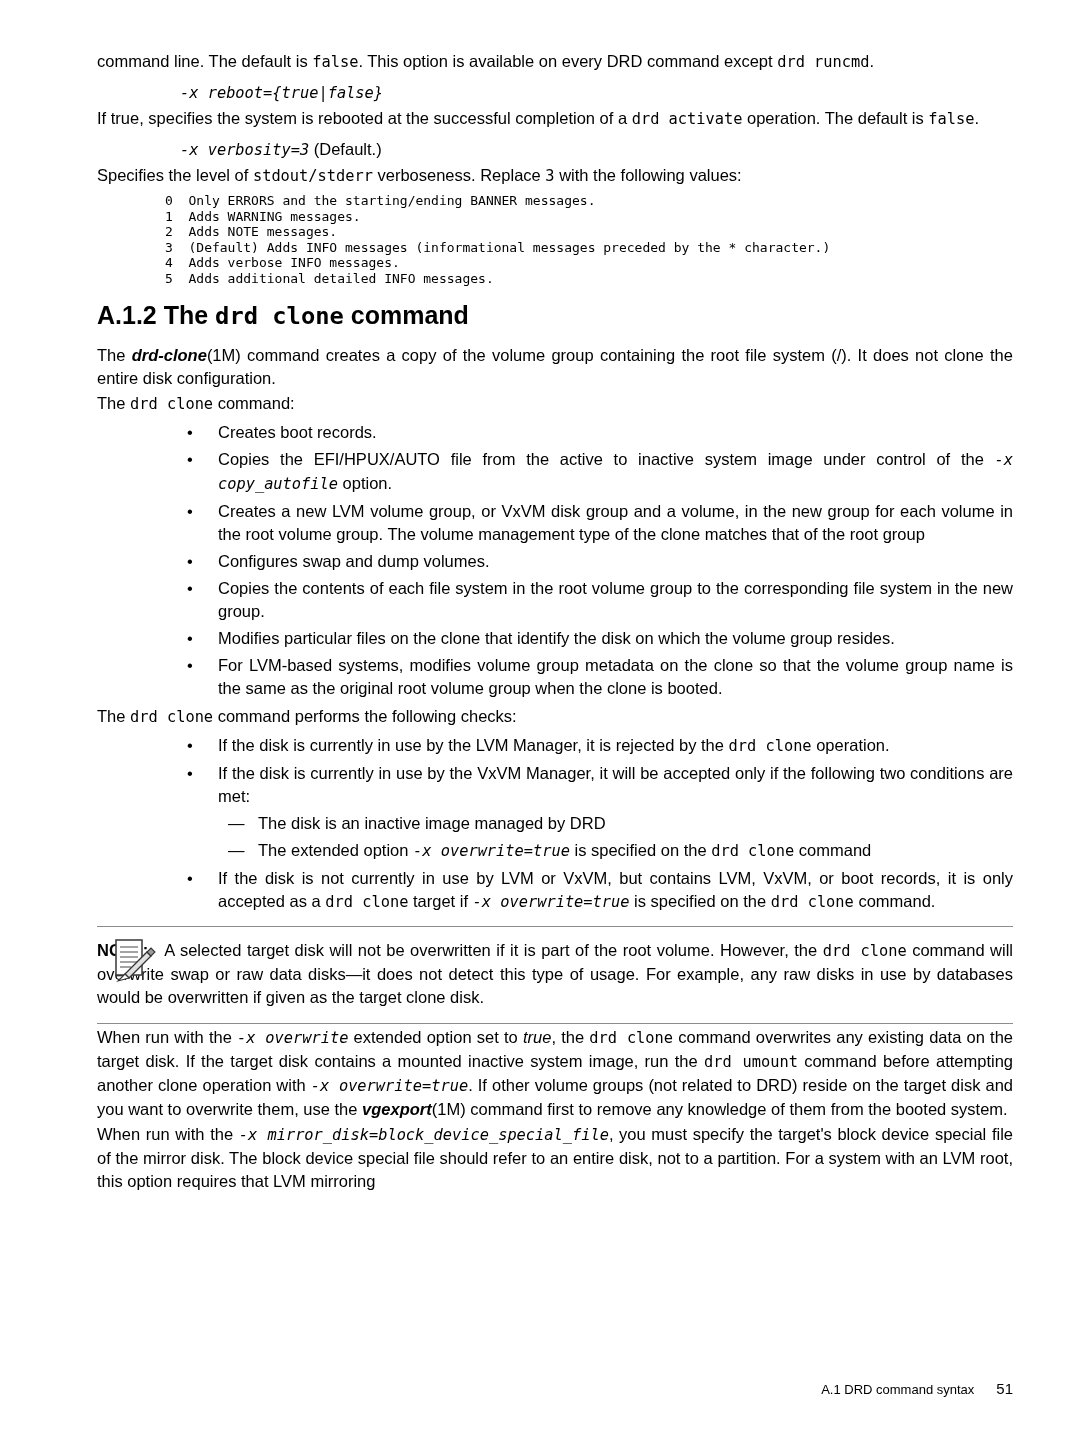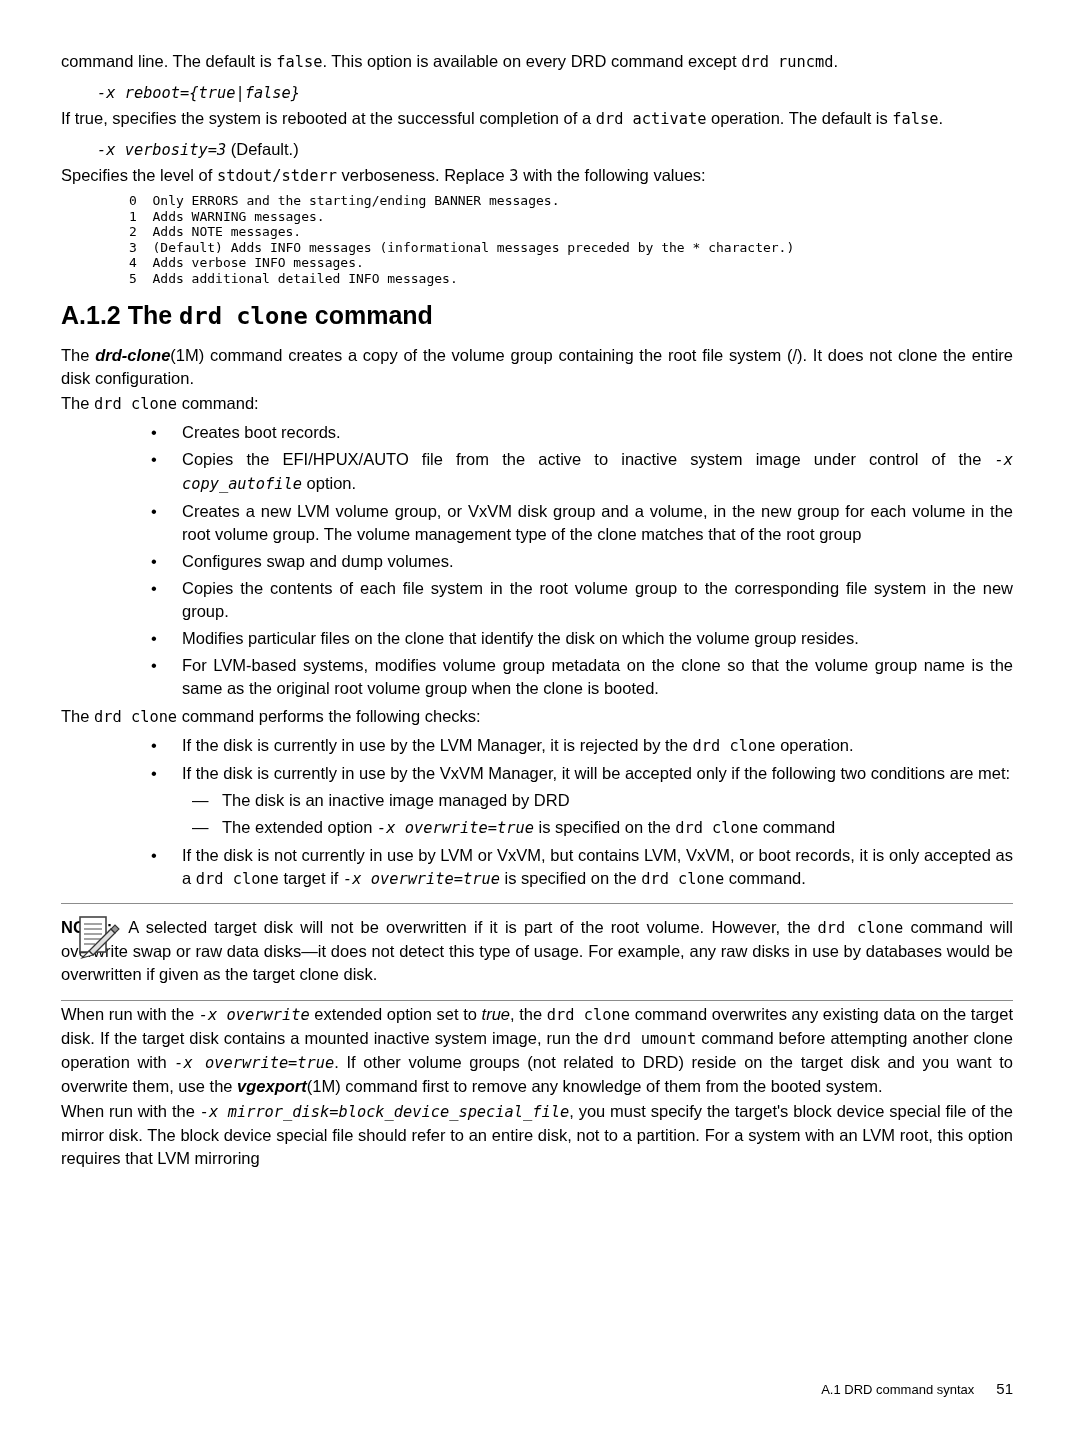--- a/index.html
+++ b/index.html
@@ -3,27 +3,27 @@
 <meta charset="utf-8">
 <style>
   * { margin:0; padding:0; box-sizing:border-box; }
   html,body { background:#ffffff; }
   body {
     width:1080px; height:1438px; position:relative; overflow:hidden;
     color:#000;
     font-family:"Liberation Sans","DejaVu Sans",sans-serif;
     font-size:16.5px; line-height:23px;
   }
-  .page { padding:48px 67px 0 61px; }
+  .page { padding:48px 67px 0 97px; }
 
   .para { text-align:justify; }
   p.para { margin:2px 0; }
   .ind1 { margin-left:83px; }
   .ind2 { margin-left:116px; }
-  .term { margin:7px 0 1px 36px; }
+  .term { margin:7px 0 1px 83px; }
   .lead { margin-top:7px; }
   .gap  { margin-top:12px; }
 
   .code  { font-family:"DejaVu Sans Mono","Liberation Mono",monospace; font-size:0.93em; }
   .codei { font-family:"DejaVu Sans Mono","Liberation Mono",monospace; font-size:0.93em; font-style:italic; }
   .i  { font-style:italic; }
   .b  { font-weight:bold; }
   .bi { font-weight:bold; font-style:italic; }
 
   .codeblock {

